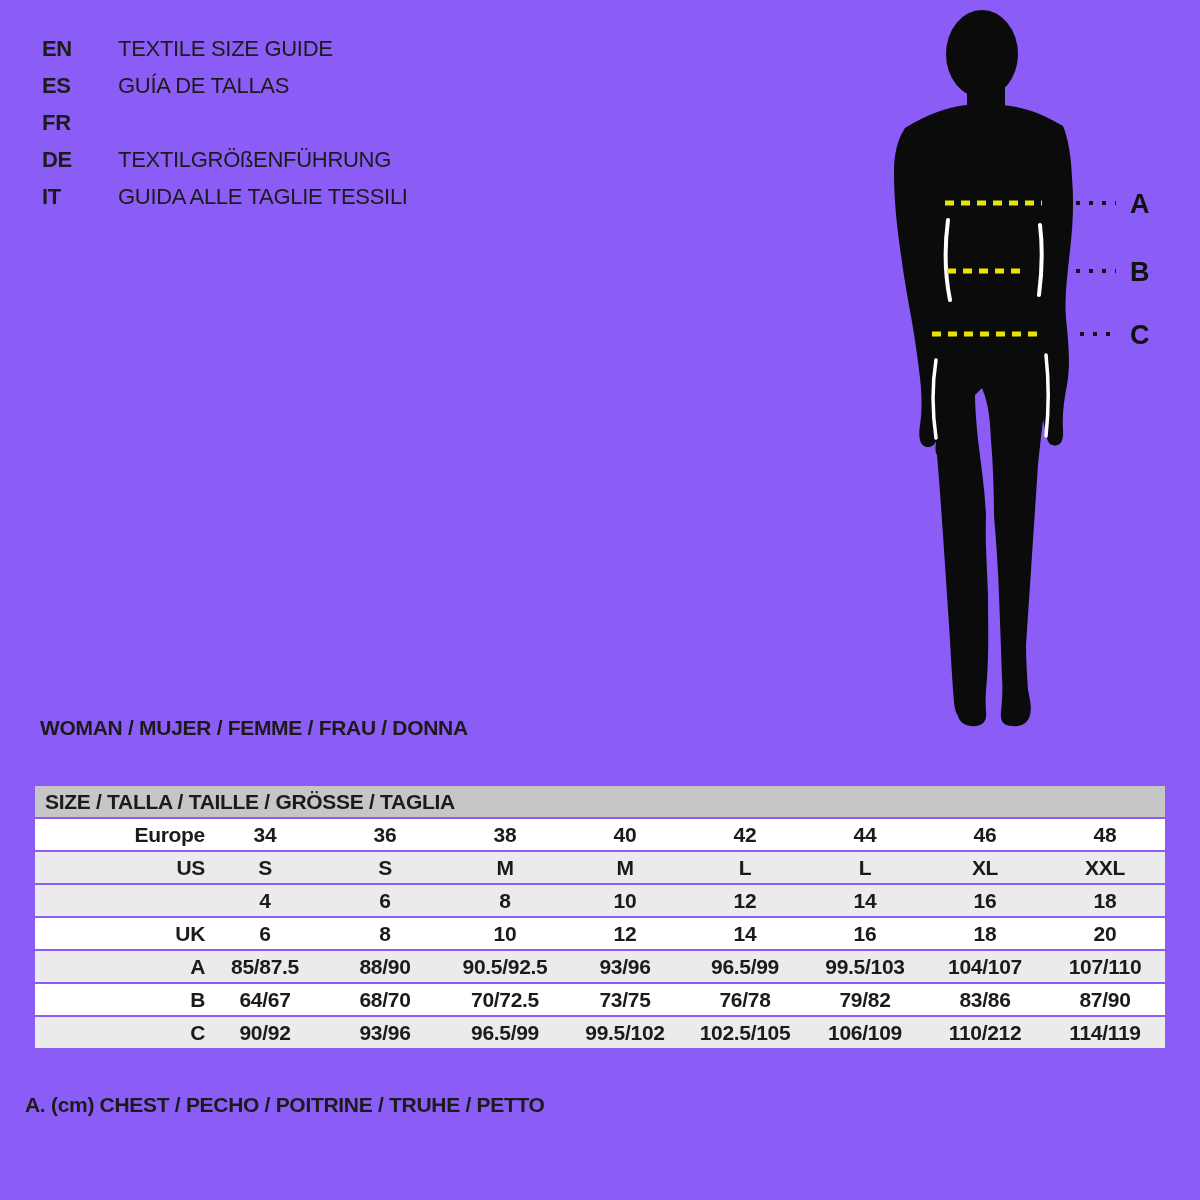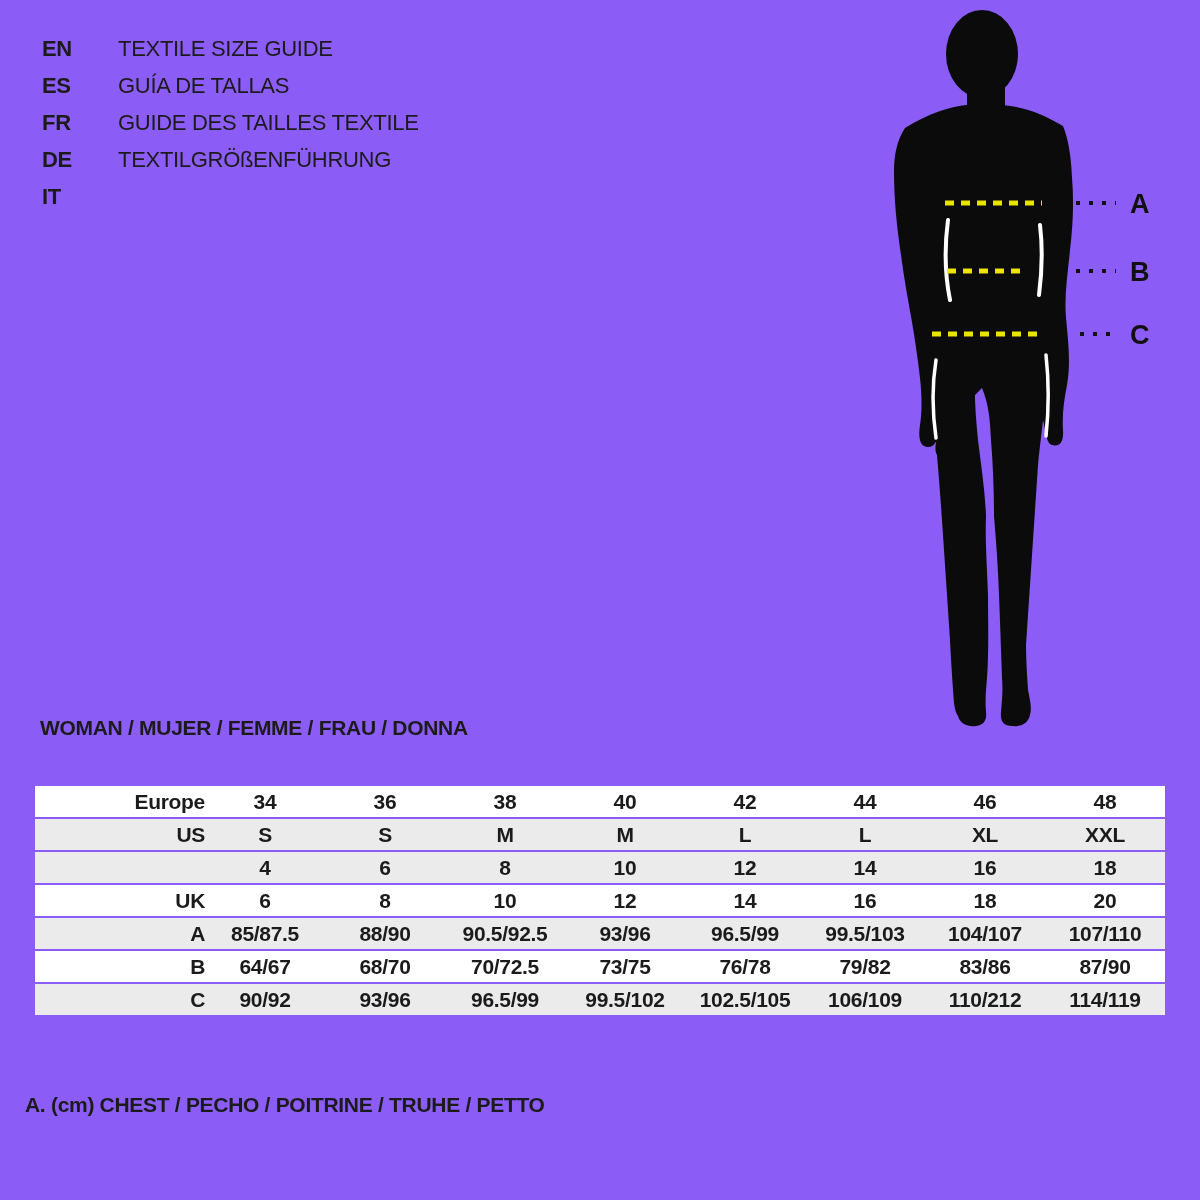--- a/index.html
+++ b/index.html
@@ -39,28 +39,28 @@
     <div class="lang-row">
       <span class="lang-code">EN</span>
       <span class="lang-label">TEXTILE SIZE GUIDE</span>
     </div>
     <div class="lang-row">
       <span class="lang-code">ES</span>
       <span class="lang-label">GUÍA DE TALLAS</span>
     </div>
     <div class="lang-row">
       <span class="lang-code">FR</span>
-      <span class="lang-label">GUIDE DES TAILLES TEXTILE</span>
     </div>
     <div class="lang-row">
       <span class="lang-code">DE</span>
       <span class="lang-label">TEXTILGRÖßENFÜHRUNG</span>
     </div>
     <div class="lang-row">
       <span class="lang-code">IT</span>
+      <span class="lang-label">GUIDA ALLE TAGLIE TESSILI</span>
     </div>
   </div>
 
   <div class="figure-wrap">
     <svg width="330" height="740" viewBox="0 0 330 740">
 
       <ellipse cx="112" cy="54" rx="36" ry="44" fill="#0b0b0b"></ellipse>
 
       <rect x="97" y="74" width="38" height="42" fill="#0b0b0b"></rect>
 
@@ -125,20 +125,21 @@
 
       <text x="260" y="213" class="mlabel">A</text>
       <text x="260" y="281" class="mlabel">B</text>
       <text x="260" y="344" class="mlabel">C</text>
     </svg>
   </div>
 
   <div class="section-title">WOMAN / MUJER / FEMME / FRAU / DONNA</div>
 
   <div class="size-table">
+    <div class="thead" style="background: rgb(198, 198, 198);">SIZE / TALLA / TAILLE / GRÖSSE / TAGLIA</div>
 
     <div class="trow">
       <div class="tlabel">Europe</div>
       <div class="tcell">34</div>
       <div class="tcell">36</div>
       <div class="tcell">38</div>
       <div class="tcell">40</div>
       <div class="tcell">42</div>
       <div class="tcell">44</div>
       <div class="tcell">46</div>

